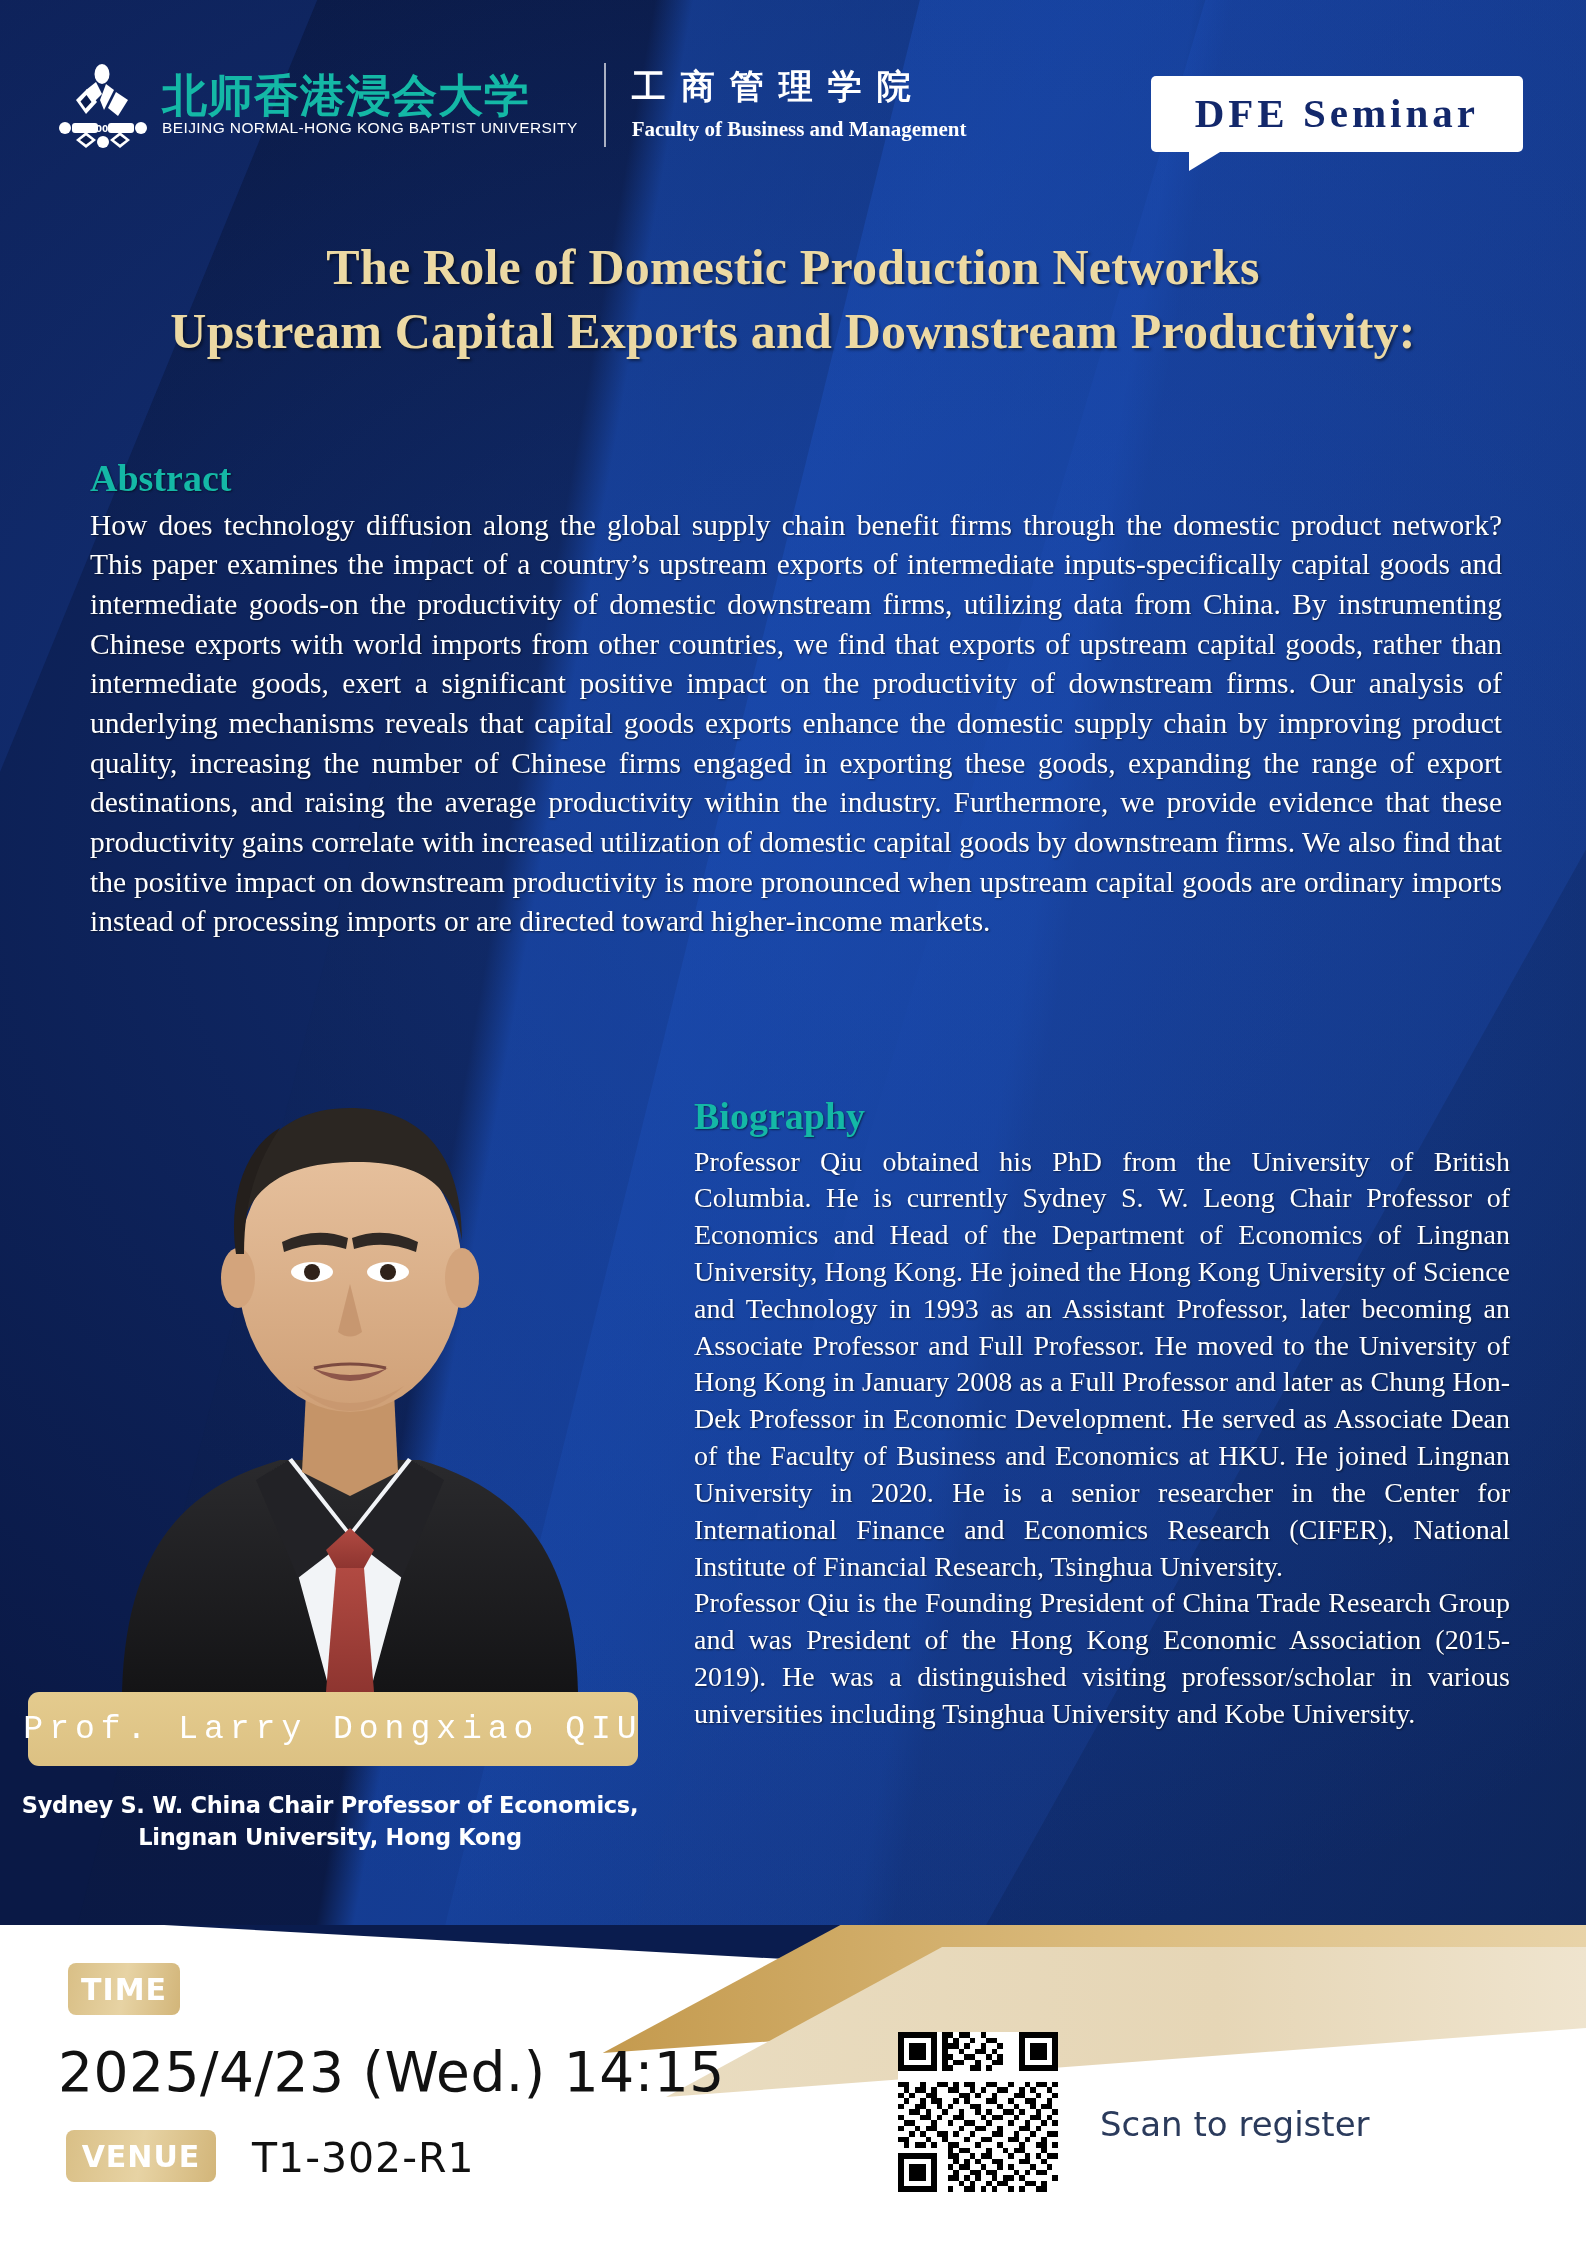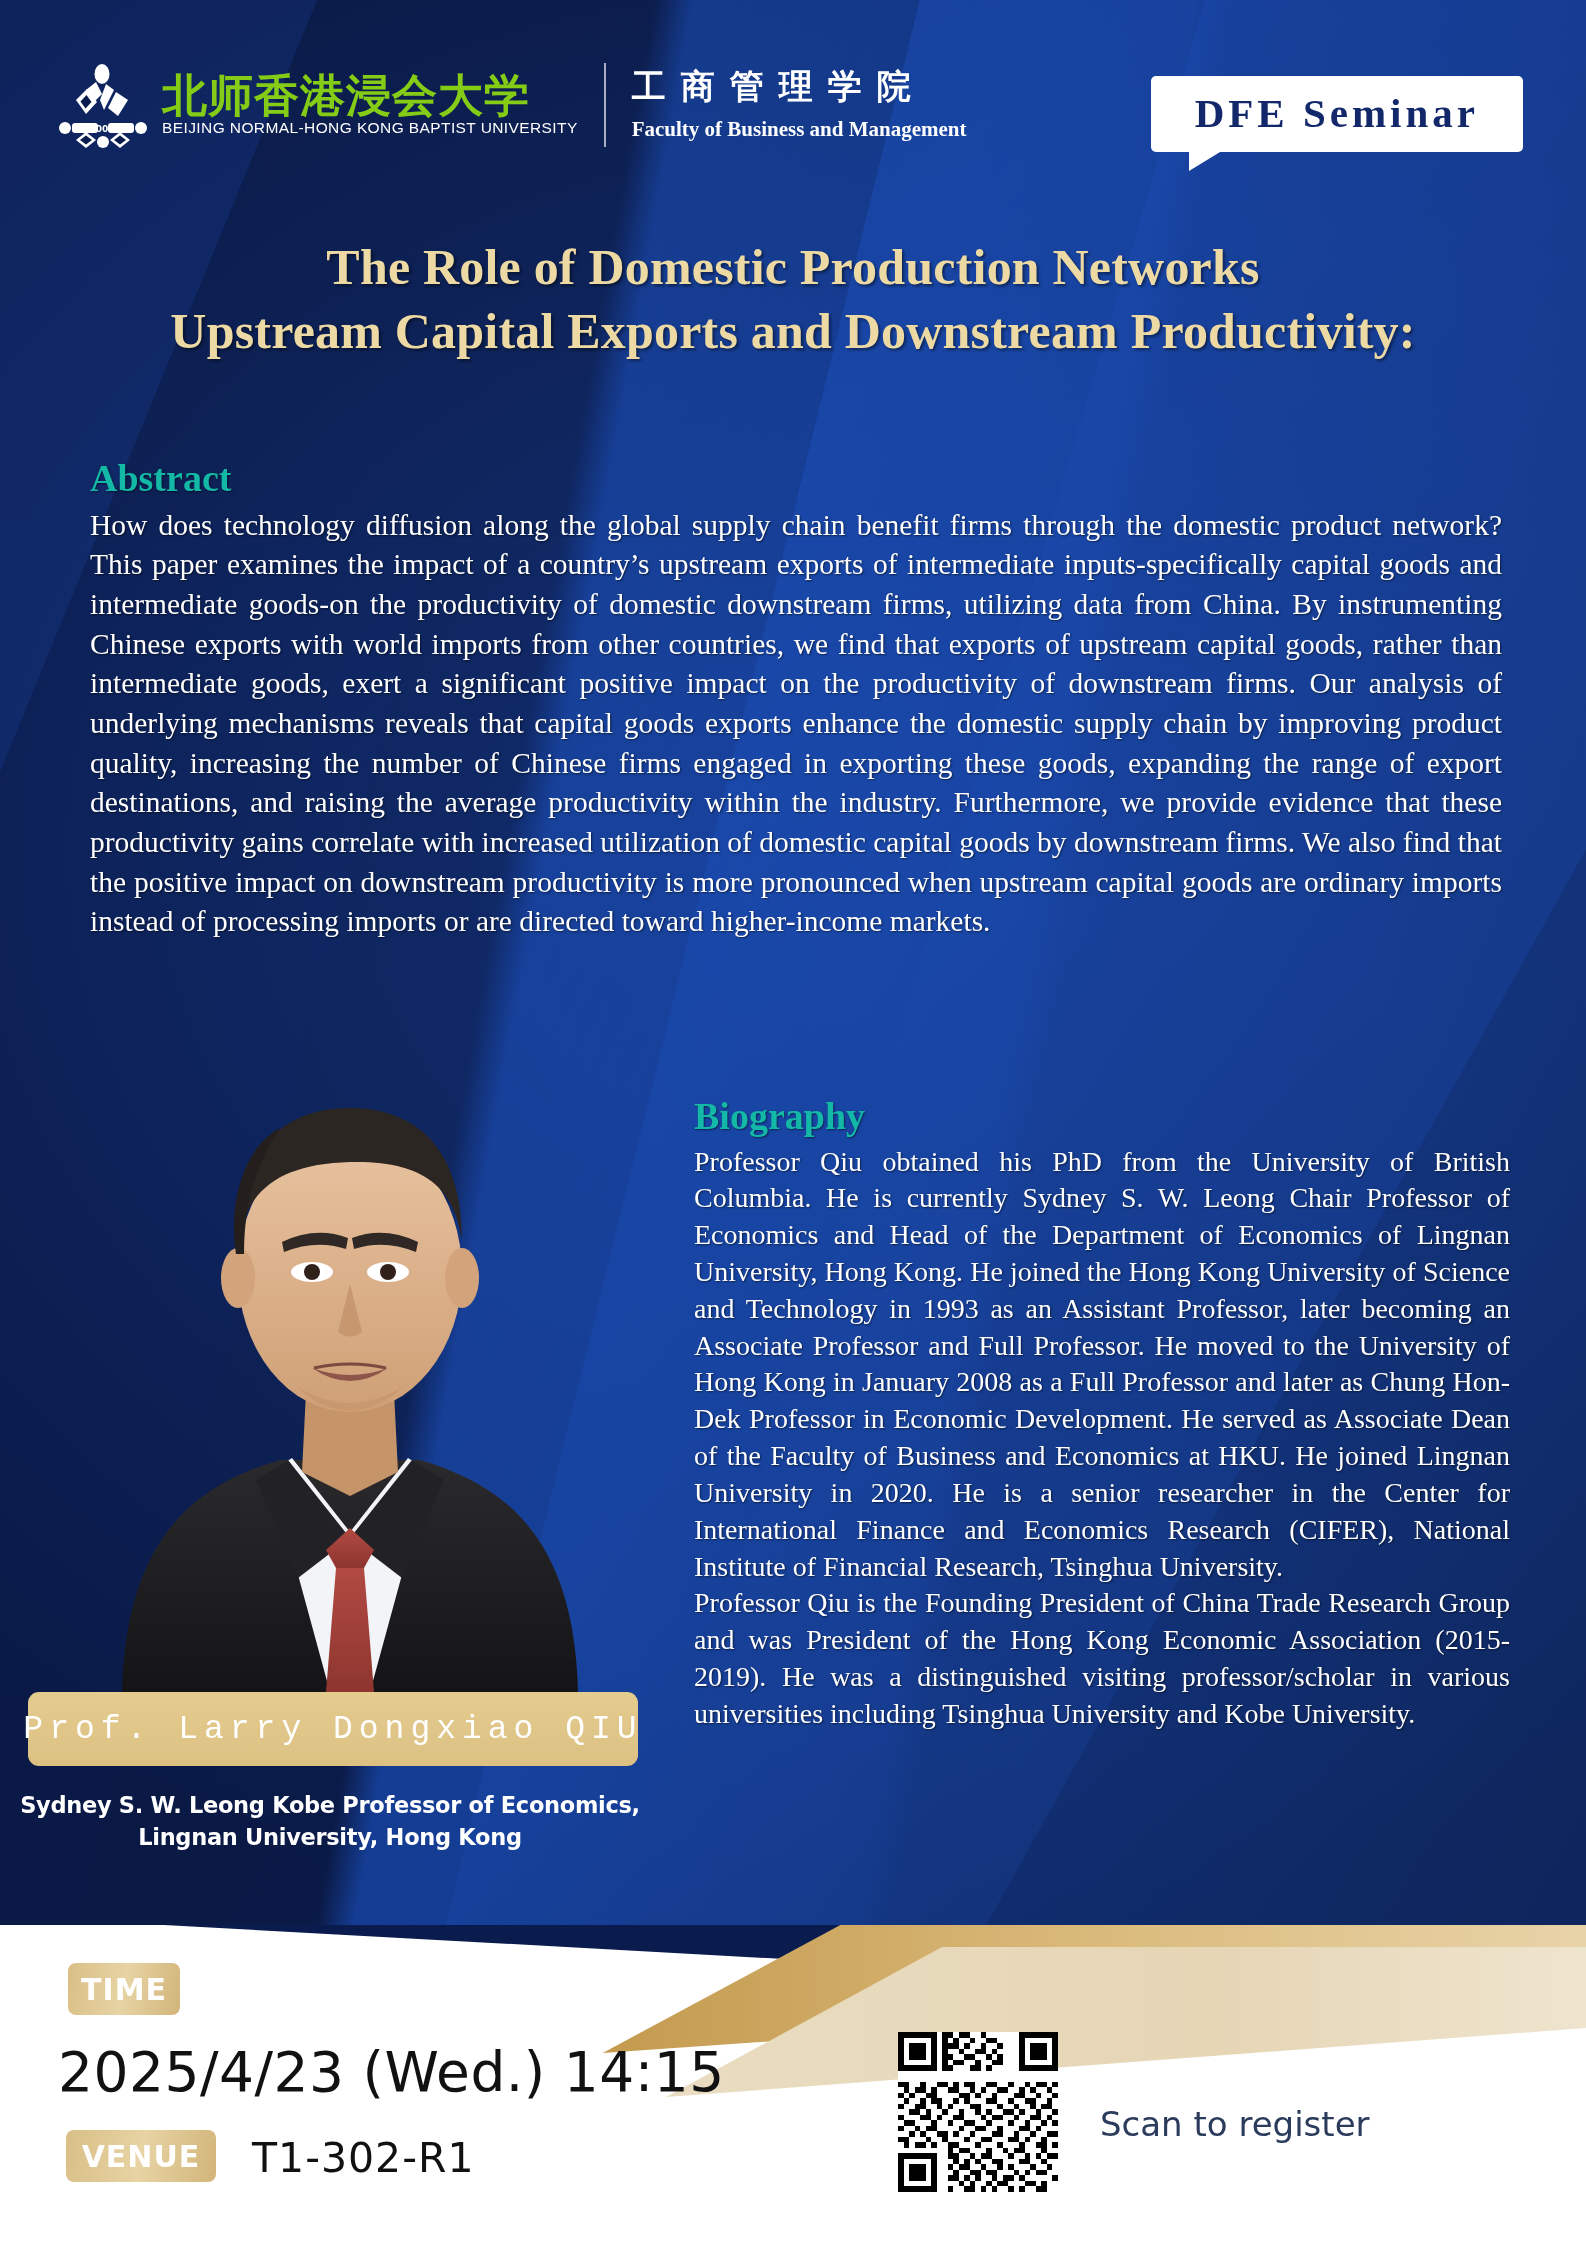--- a/index.html
+++ b/index.html
@@ -32,21 +32,21 @@
     clip-path:polygon(0 0, 20% 0, 0 40%);
     background:#102a6b;opacity:.6;}
   .bg-vign{position:absolute;inset:0;height:1930px;
     background:radial-gradient(115% 80% at 52% 44%, rgba(30,82,190,.38) 0%, rgba(10,24,66,0) 72%);}
 
   
   .header{position:absolute;left:0;top:0;width:100%;height:215px;}
   .logo-row{position:absolute;left:56px;top:62px;display:flex;align-items:center;}
   .emblem{width:92px;height:86px;margin-right:14px;flex:none;}
   .cn-block{display:flex;flex-direction:column;justify-content:center;}
-  .cn-name{font-family:"DejaVu Sans", sans-serif;font-weight:bold;color:#84cc16;
+  .cn-name{font-family:"DejaVu Sans", sans-serif;font-weight:bold;color:#14b8a6;
     font-size:45px;line-height:1.04;letter-spacing:1px;white-space:nowrap;}
   .en-name{font-family:"Liberation Sans", sans-serif;color:#ffffff;font-size:15.5px;
     letter-spacing:.4px;white-space:nowrap;}
   .vrule{width:2px;height:84px;background:rgba(255,255,255,.65);margin:0 26px;flex:none;}
   .fac-block{display:flex;flex-direction:column;justify-content:center;}
   .fac-cn{font-family:"DejaVu Sans", sans-serif;font-weight:bold;color:#ffffff;
     font-size:34px;letter-spacing:15px;line-height:1.1;white-space:nowrap;}
   .fac-en{font-family:"Liberation Serif", serif;font-weight:bold;color:#ffffff;
     font-size:21px;margin-top:11px;white-space:nowrap;}
 
@@ -236,21 +236,21 @@
 
       <path d="M266 414 q54 34 108 0 q-54 50 -108 0 Z" fill="#c08f66" opacity=".45"></path>
     </svg>
   </div>
 
   <div class="name-banner">
     <span>Prof. Larry Dongxiao QIU</span>
   </div>
 
   <div class="credentials">
-    <div>Sydney S. W. Leong Kobe Professor of Economics,</div>
+    <div>Sydney S. W. China Chair Professor of Economics,</div>
     <div>Lingnan University, Hong Kong</div>
   </div>
 
   <div class="bio-wrap">
     <div class="sec-head">Biography</div>
     <div class="bio-body">Professor Qiu obtained his PhD from the University of British Columbia. He is currently Sydney S. W. Leong Chair Professor of Economics and Head of the Department of Economics of Lingnan University, Hong Kong. He joined the Hong Kong University of Science and Technology in 1993 as an Assistant Professor, later becoming an Associate Professor and Full Professor. He moved to the University of Hong Kong in January 2008 as a Full Professor and later as Chung Hon-Dek Professor in Economic Development. He served as Associate Dean of the Faculty of Business and Economics at HKU. He joined Lingnan University in 2020. He is a senior researcher in the Center for International Finance and Economics Research (CIFER), National Institute of Financial Research, Tsinghua University.</div>
     <div class="bio-body">Professor Qiu is the Founding President of China Trade Research Group and was President of the Hong Kong Economic Association (2015-2019). He was a distinguished visiting professor/scholar in various universities including Tsinghua University and Kobe University.</div>
   </div>
 
   <div class="footer">

